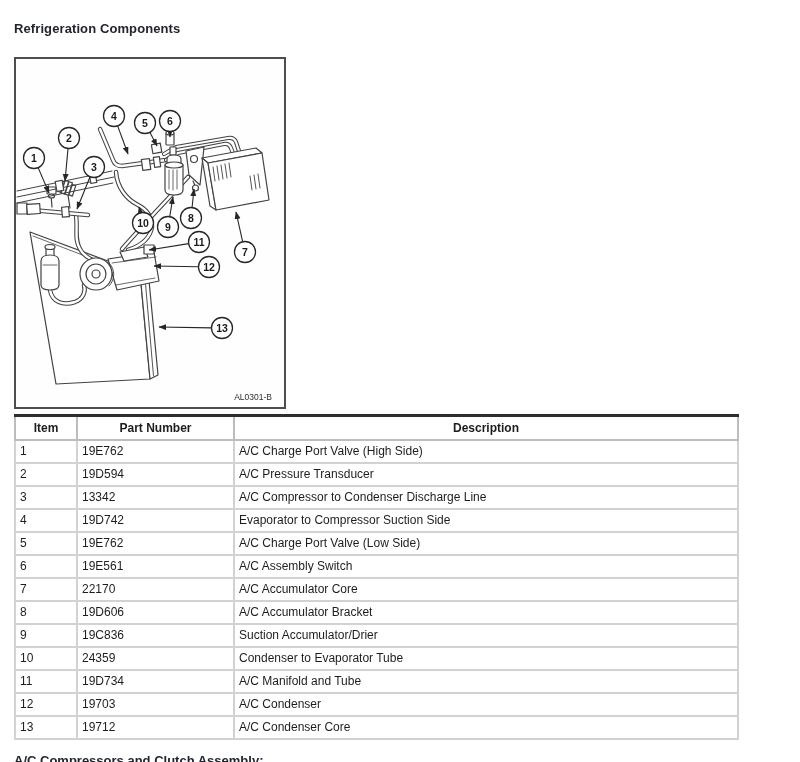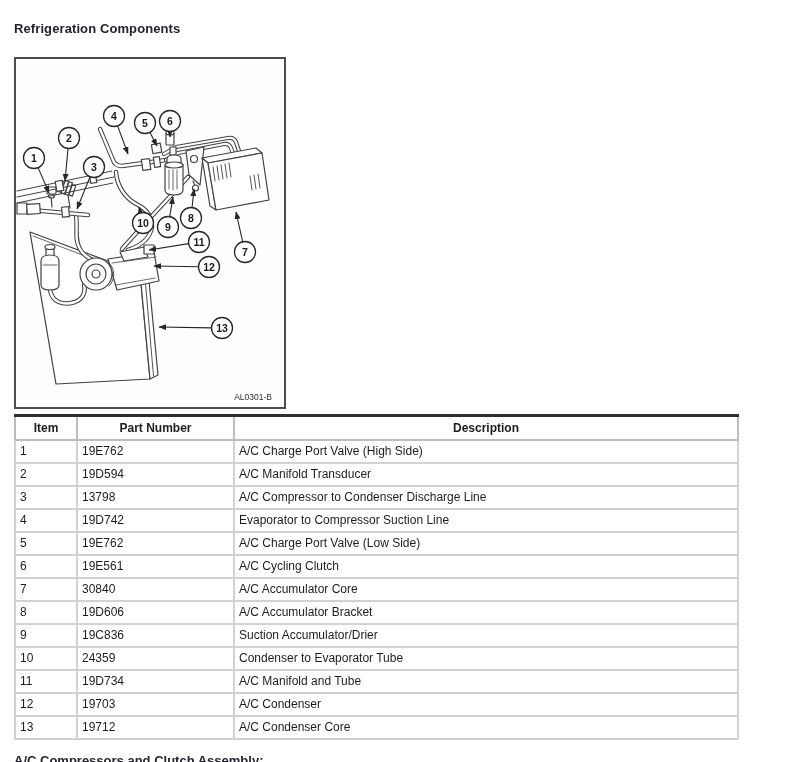--- a/index.html
+++ b/index.html
@@ -205,45 +205,45 @@
   </thead>
   <tbody>
       <tr>
         <td>1</td>
         <td>19E762</td>
         <td>A/C Charge Port Valve (High Side)</td>
       </tr>
       <tr>
         <td>2</td>
         <td>19D594</td>
-        <td>A/C Manifold Transducer</td>
+        <td>A/C Pressure Transducer</td>
       </tr>
       <tr>
         <td>3</td>
-        <td>13798</td>
+        <td>13342</td>
         <td>A/C Compressor to Condenser Discharge Line</td>
       </tr>
       <tr>
         <td>4</td>
         <td>19D742</td>
-        <td>Evaporator to Compressor Suction Line</td>
+        <td>Evaporator to Compressor Suction Side</td>
       </tr>
       <tr>
         <td>5</td>
         <td>19E762</td>
         <td>A/C Charge Port Valve (Low Side)</td>
       </tr>
       <tr>
         <td>6</td>
         <td>19E561</td>
-        <td>A/C Cycling Clutch</td>
+        <td>A/C Assembly Switch</td>
       </tr>
       <tr>
         <td>7</td>
-        <td>30840</td>
+        <td>22170</td>
         <td>A/C Accumulator Core</td>
       </tr>
       <tr>
         <td>8</td>
         <td>19D606</td>
         <td>A/C Accumulator Bracket</td>
       </tr>
       <tr>
         <td>9</td>
         <td>19C836</td>

